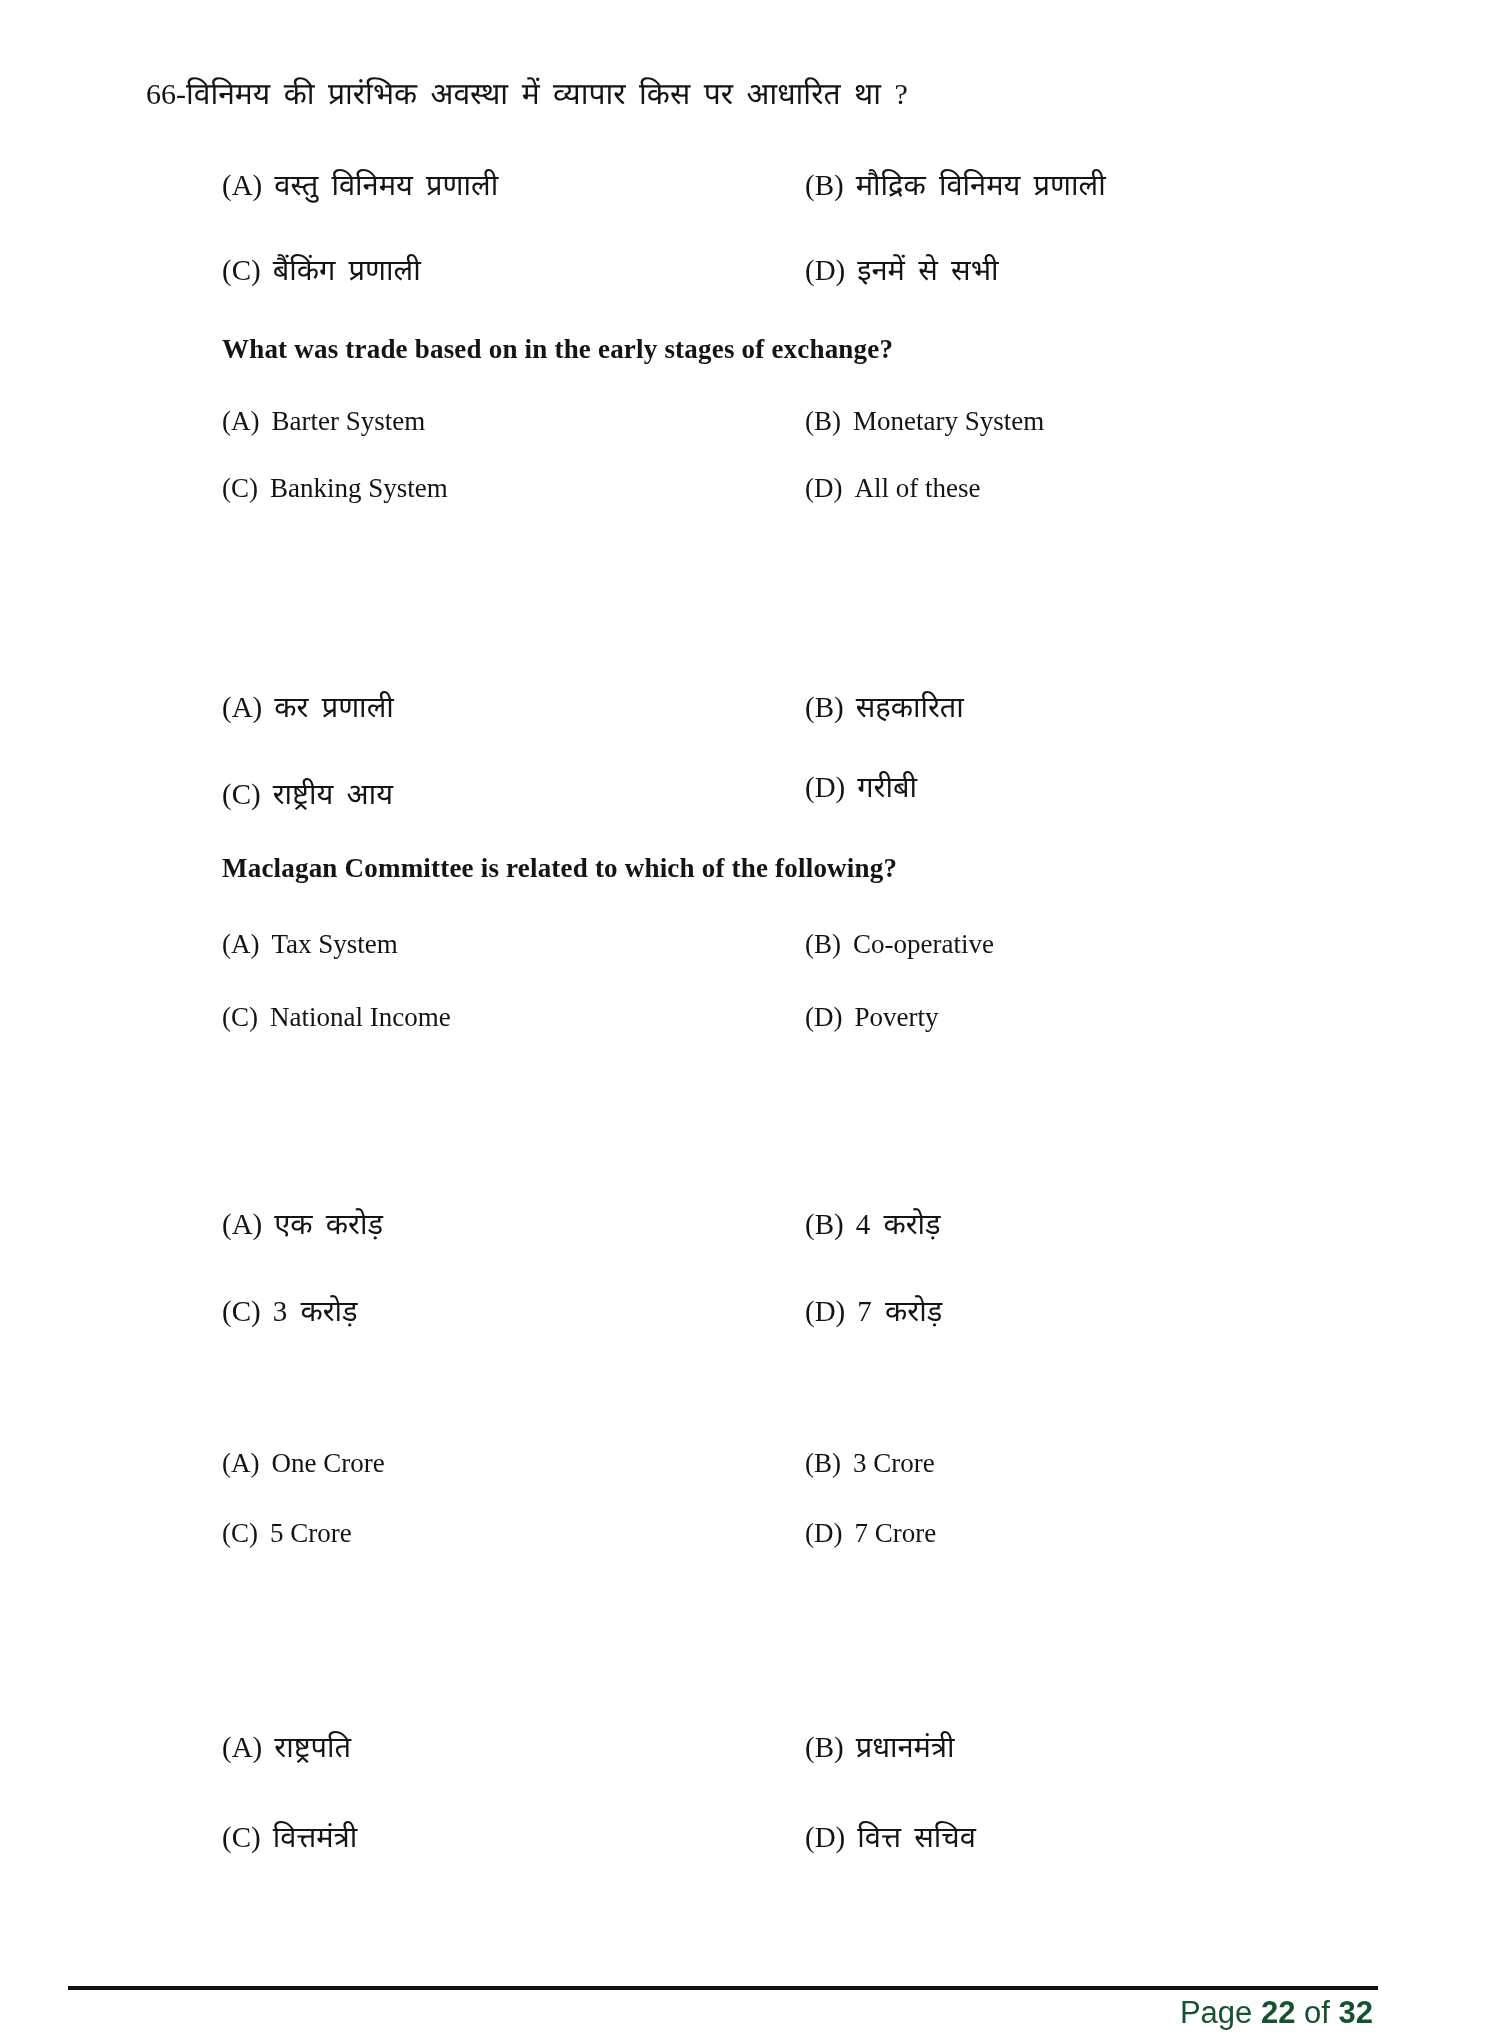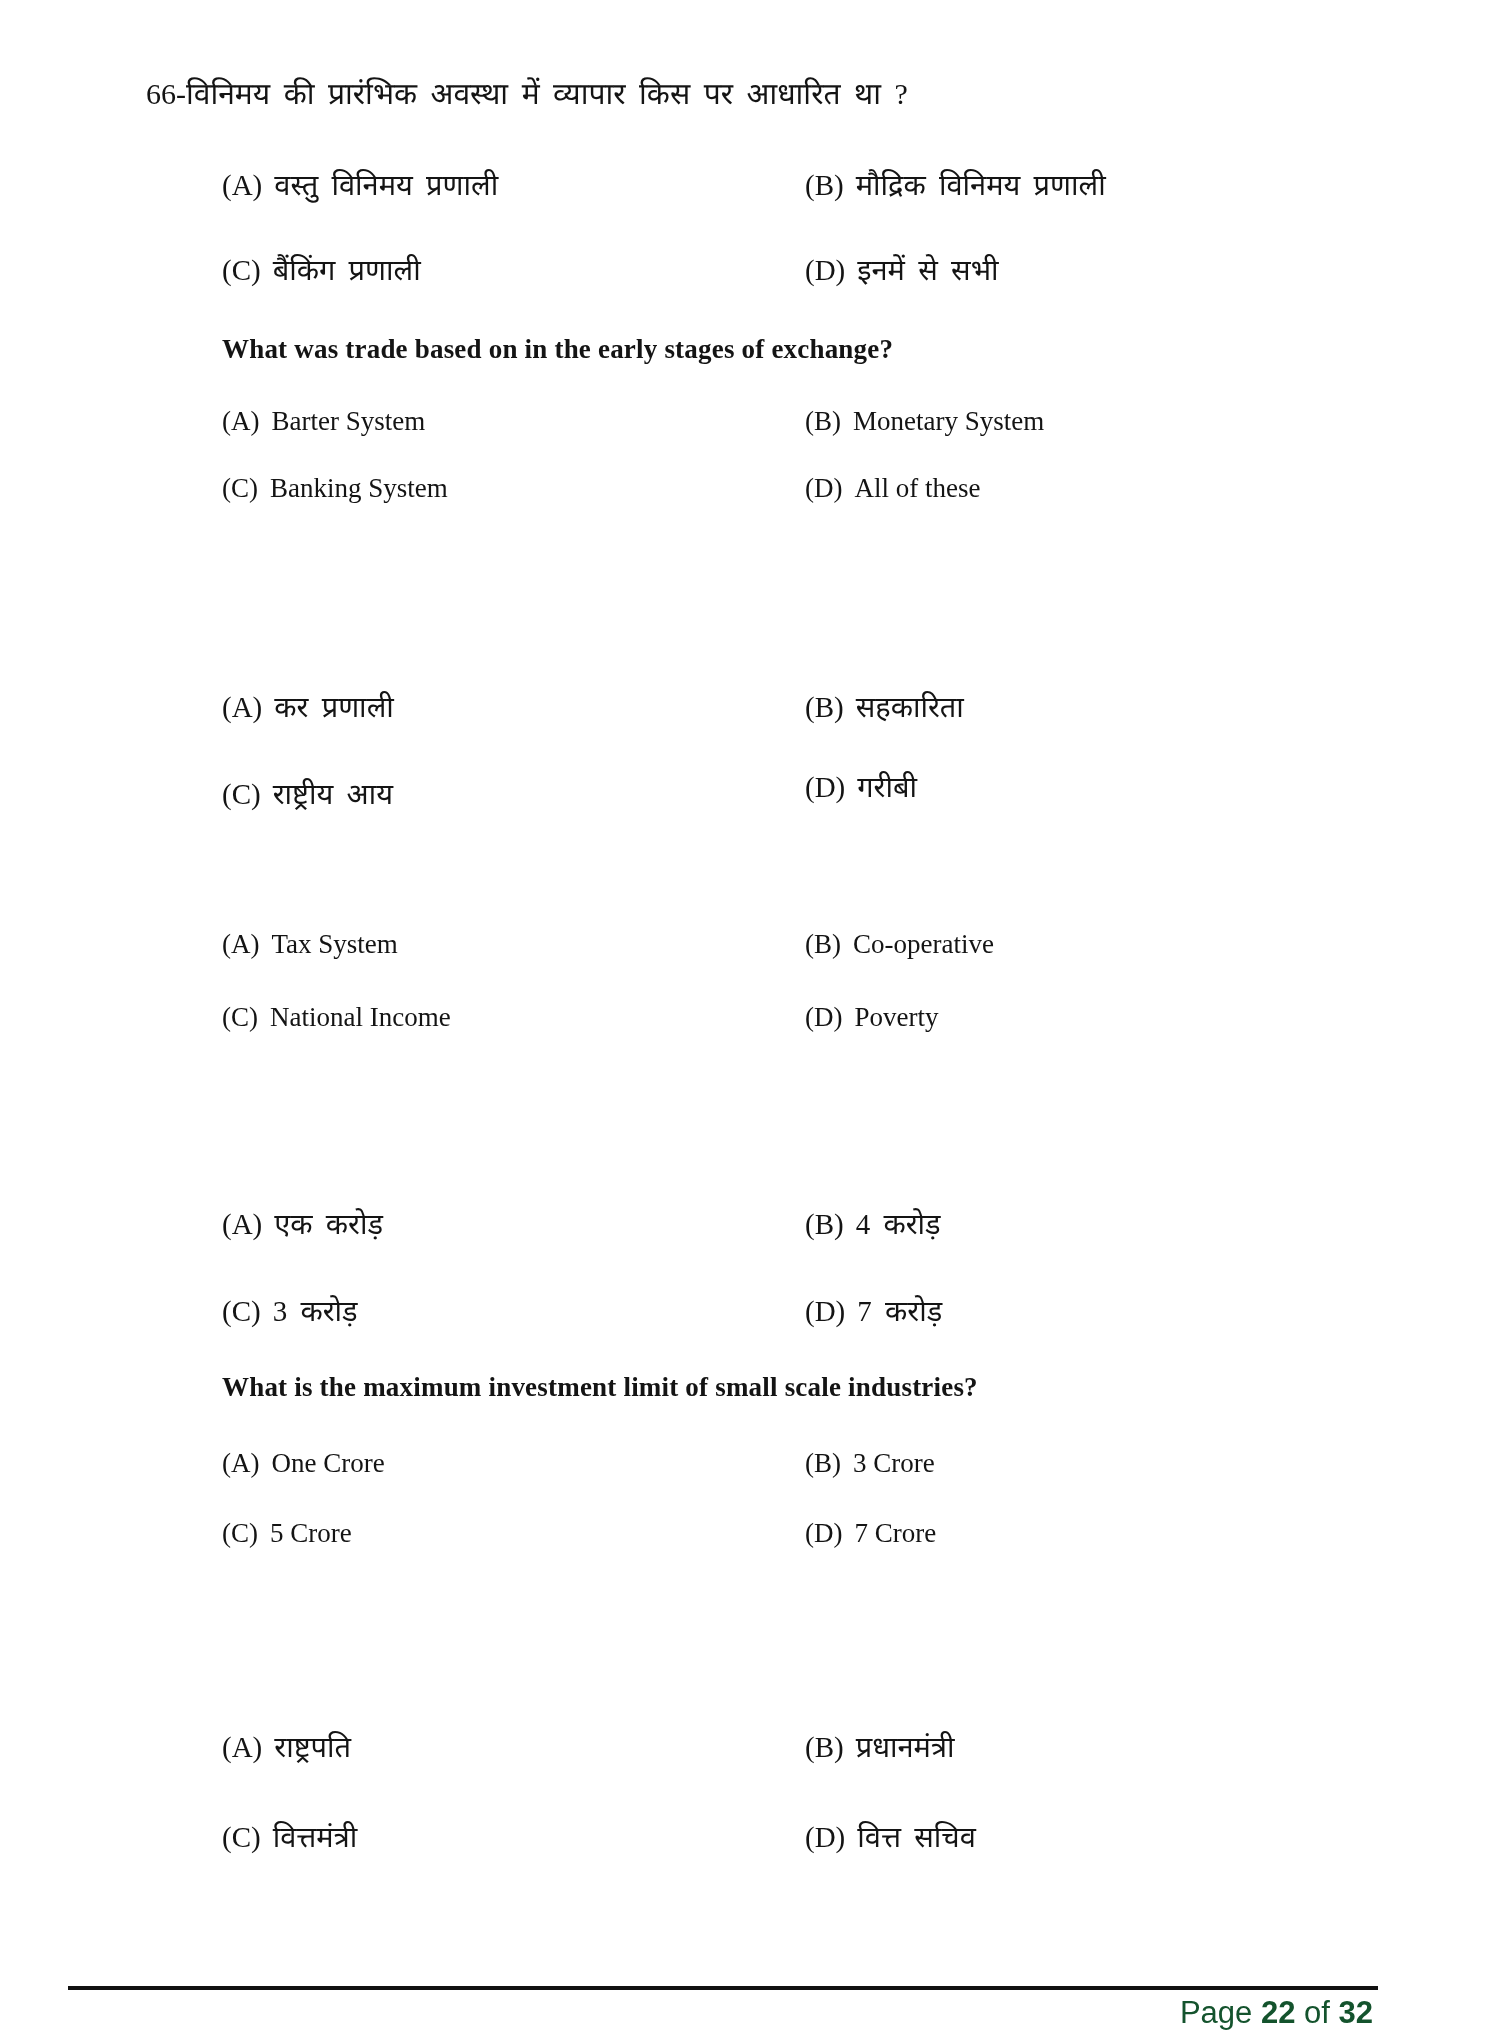--- a/index.html
+++ b/index.html
@@ -96,20 +96,21 @@
   <div class="line hindi opt col-b" style="top:686px">
     <span class="lbl">(B)</span><span class="txt">सहकारिता</span>
   </div>
   <div class="line hindi opt col-a" style="top:773px">
     <span class="lbl">(C)</span><span class="txt">राष्ट्रीय आय</span>
   </div>
   <div class="line hindi opt col-b" style="top:766px">
     <span class="lbl">(D)</span><span class="txt">गरीबी</span>
   </div>
 
+  <div class="line eng engq col-a" style="top:853px">Maclagan Committee is related to which of the following?</div>
 
   <div class="line eng opt col-a" style="top:929px">
     <span class="lbl">(A)</span><span class="txt">Tax System</span>
   </div>
   <div class="line eng opt col-b" style="top:929px">
     <span class="lbl">(B)</span><span class="txt">Co-operative</span>
   </div>
   <div class="line eng opt col-a" style="top:1002px">
     <span class="lbl">(C)</span><span class="txt">National Income</span>
   </div>
@@ -124,21 +125,20 @@
   <div class="line hindi opt col-b" style="top:1203px">
     <span class="lbl">(B)</span><span class="txt">4 करोड़</span>
   </div>
   <div class="line hindi opt col-a" style="top:1290px">
     <span class="lbl">(C)</span><span class="txt">3 करोड़</span>
   </div>
   <div class="line hindi opt col-b" style="top:1290px">
     <span class="lbl">(D)</span><span class="txt">7 करोड़</span>
   </div>
 
-  <div class="line eng engq col-a" style="top:1372px">What is the maximum investment limit of small scale industries?</div>
 
   <div class="line eng opt col-a" style="top:1448px">
     <span class="lbl">(A)</span><span class="txt">One Crore</span>
   </div>
   <div class="line eng opt col-b" style="top:1448px">
     <span class="lbl">(B)</span><span class="txt">3 Crore</span>
   </div>
   <div class="line eng opt col-a" style="top:1518px">
     <span class="lbl">(C)</span><span class="txt">5 Crore</span>
   </div>

